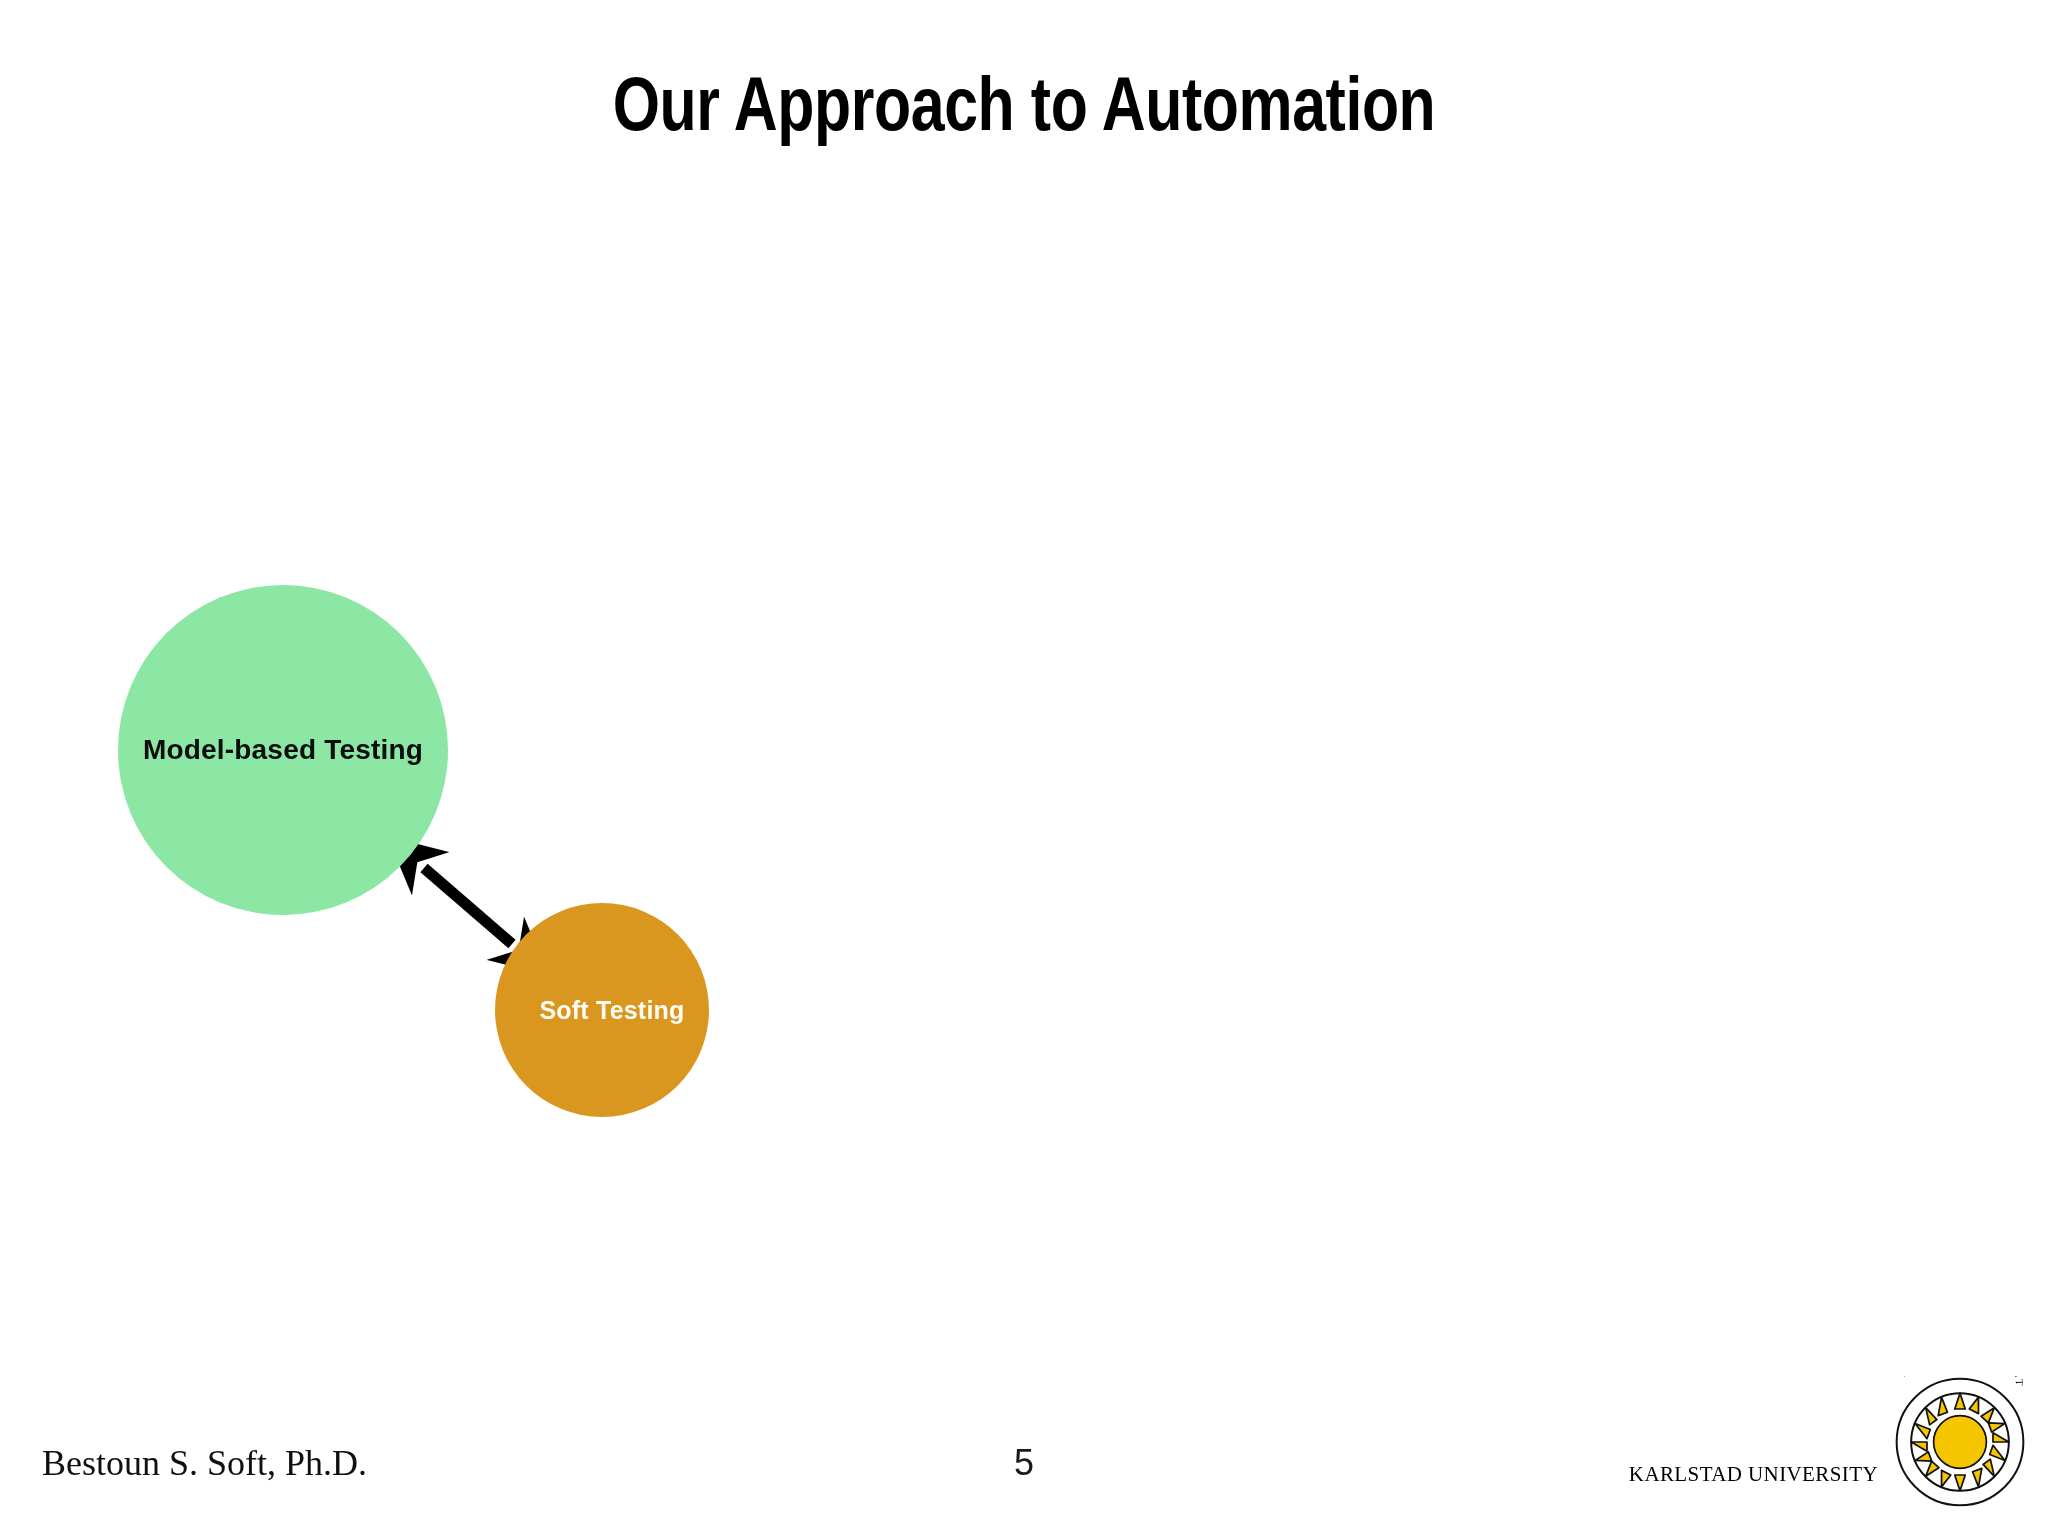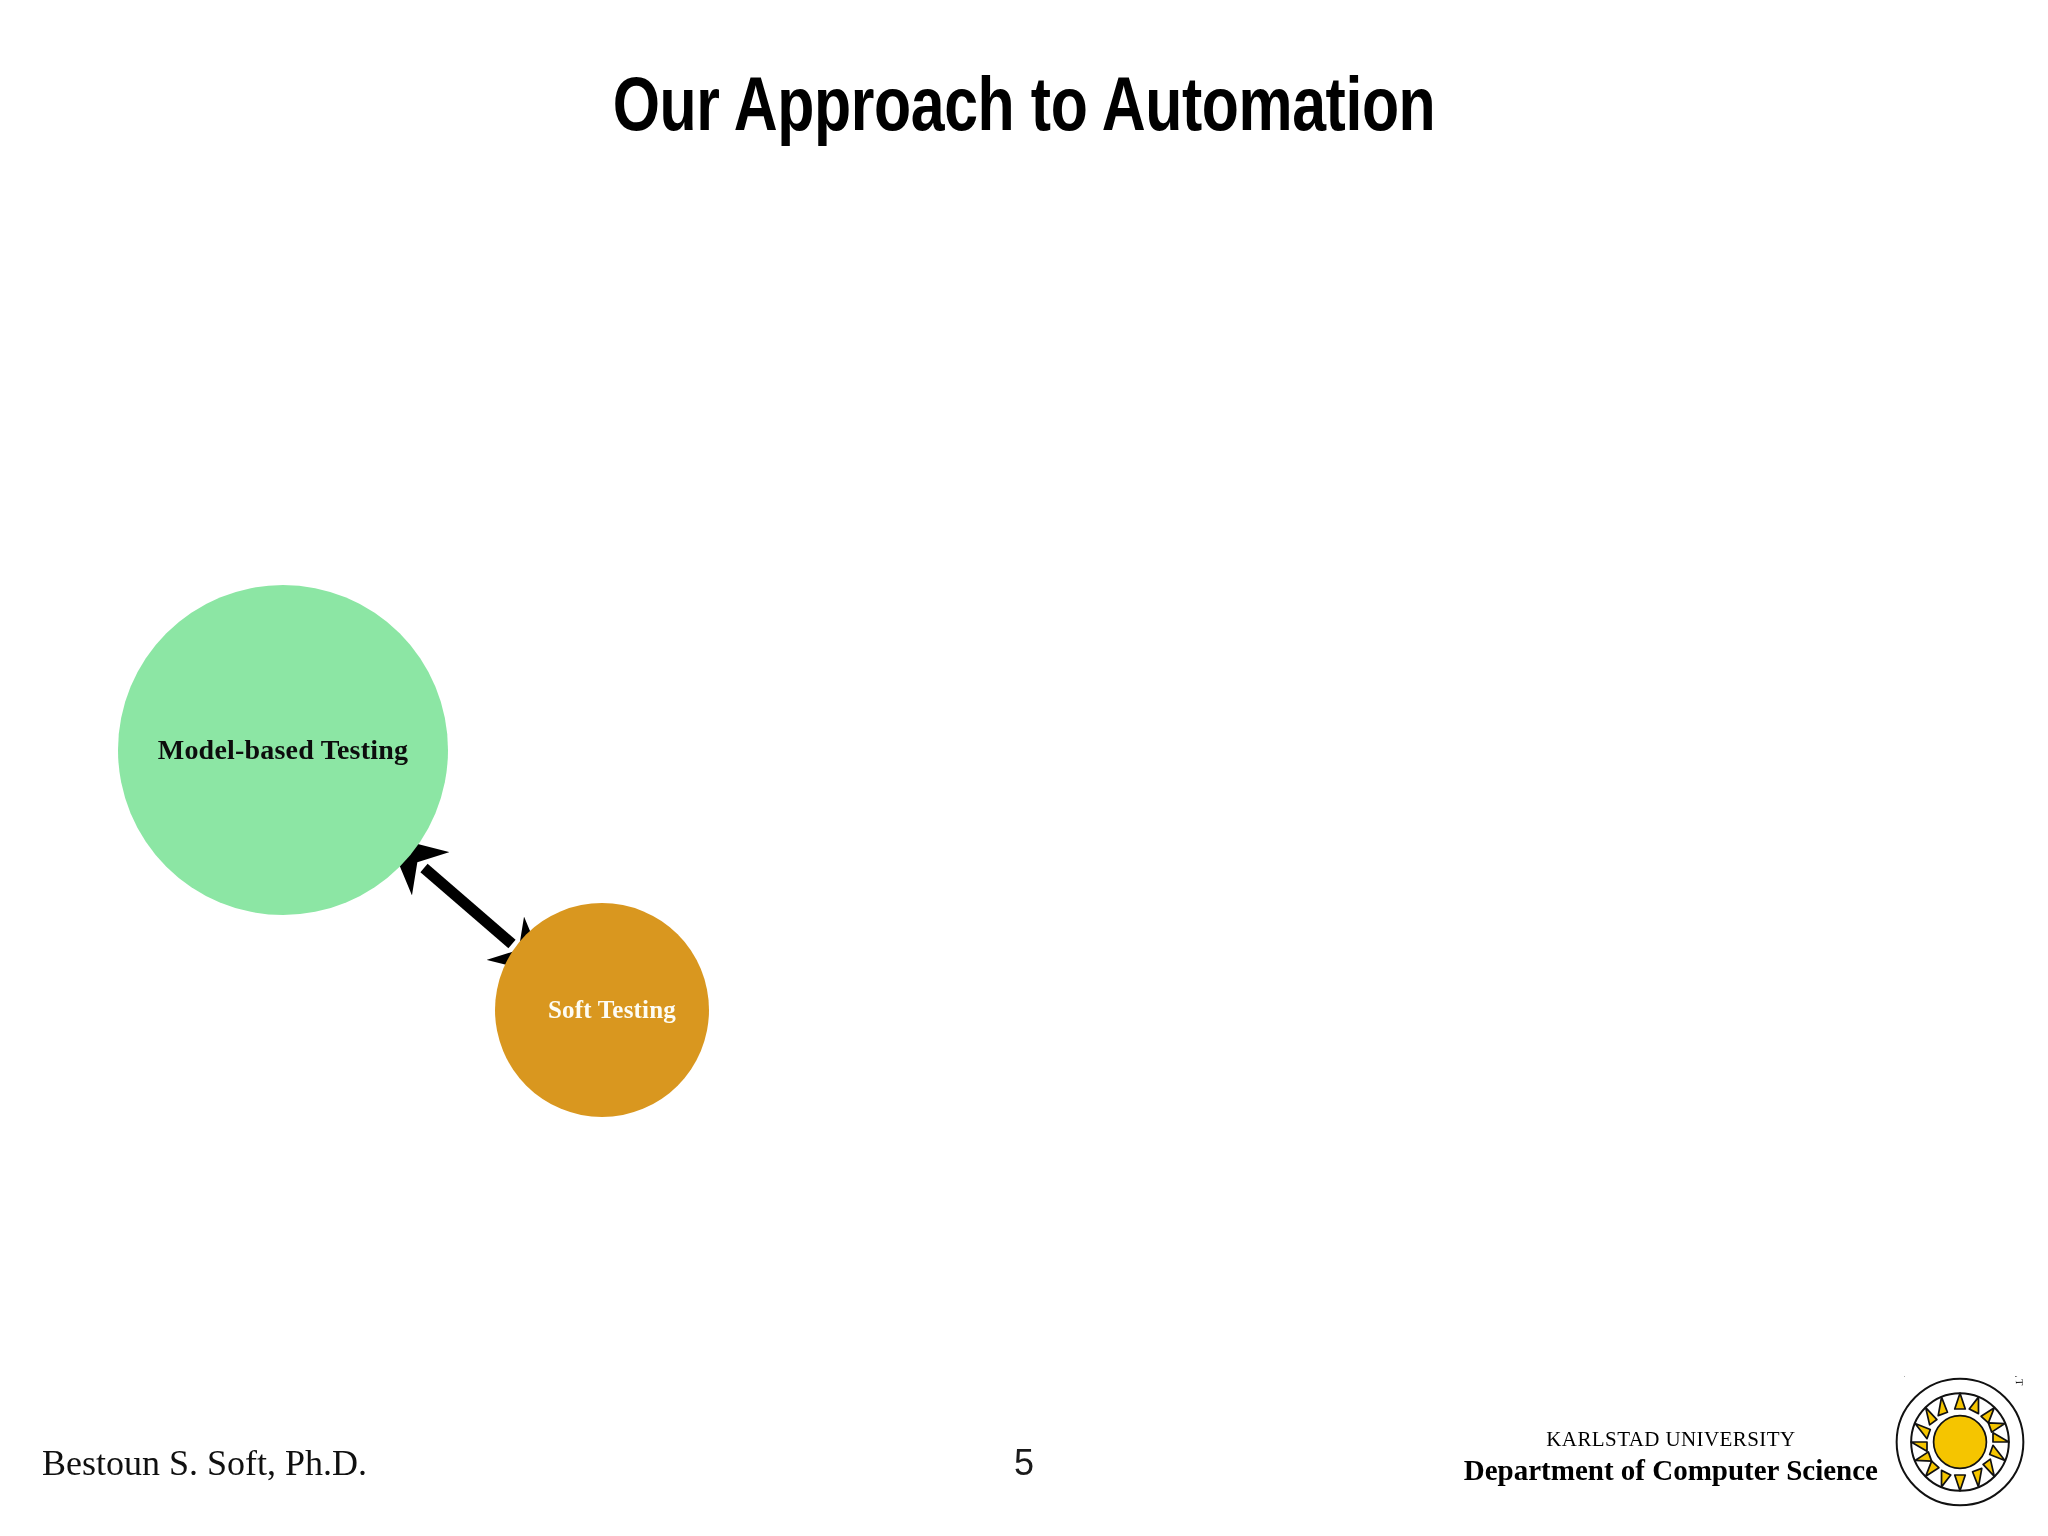--- a/index.html
+++ b/index.html
@@ -74,21 +74,21 @@
     top: 861px;
     width: 214px;
     height: 214px;
     background: #D9971F;
   }
 
   .node-label {
     position: absolute;
     width: 100%;
     text-align: center;
-    font-family: Liberation Serif, serif;
+    font-family: Liberation Sans, sans-serif;
     font-weight: 700;
     white-space: nowrap;
     pointer-events: none;
   }
   .node-mbt .node-label {
     font-size: 28px;
     color: #0d0d0d;
     letter-spacing: 0.2px;
     top: 50%;
     transform: translateY(-50%);
@@ -189,21 +189,20 @@
       <span class="node-label">Soft Testing</span>
     </div>
   </div>
 
   <div class="footer-author">Bestoun S. Soft, Ph.D.</div>
 
   <div class="footer-page">5</div>
 
   <div class="footer-brand">
     <div class="brand-line1">KARLSTAD UNIVERSITY</div>
-    <div class="brand-line2">Department of Computer Science</div>
   </div>
 
   <svg class="brand-logo" viewBox="0 0 200 200" width="132" height="132">
     <circle cx="100" cy="100" r="96" fill="none" stroke="#111111" stroke-width="3"></circle>
     <circle cx="100" cy="100" r="74" fill="none" stroke="#111111" stroke-width="3"></circle>
     <g fill="#F5C500" stroke="#111111" stroke-width="2.6" stroke-linejoin="round">
       <path d="M100 26 L108 50 L92 50 Z"></path>
       <path d="M128 32 L128 57 L114 50 Z"></path>
       <path d="M152 48 L143 71 L132 61 Z"></path>
       <path d="M168 72 L148 85 L143 71 Z"></path>

